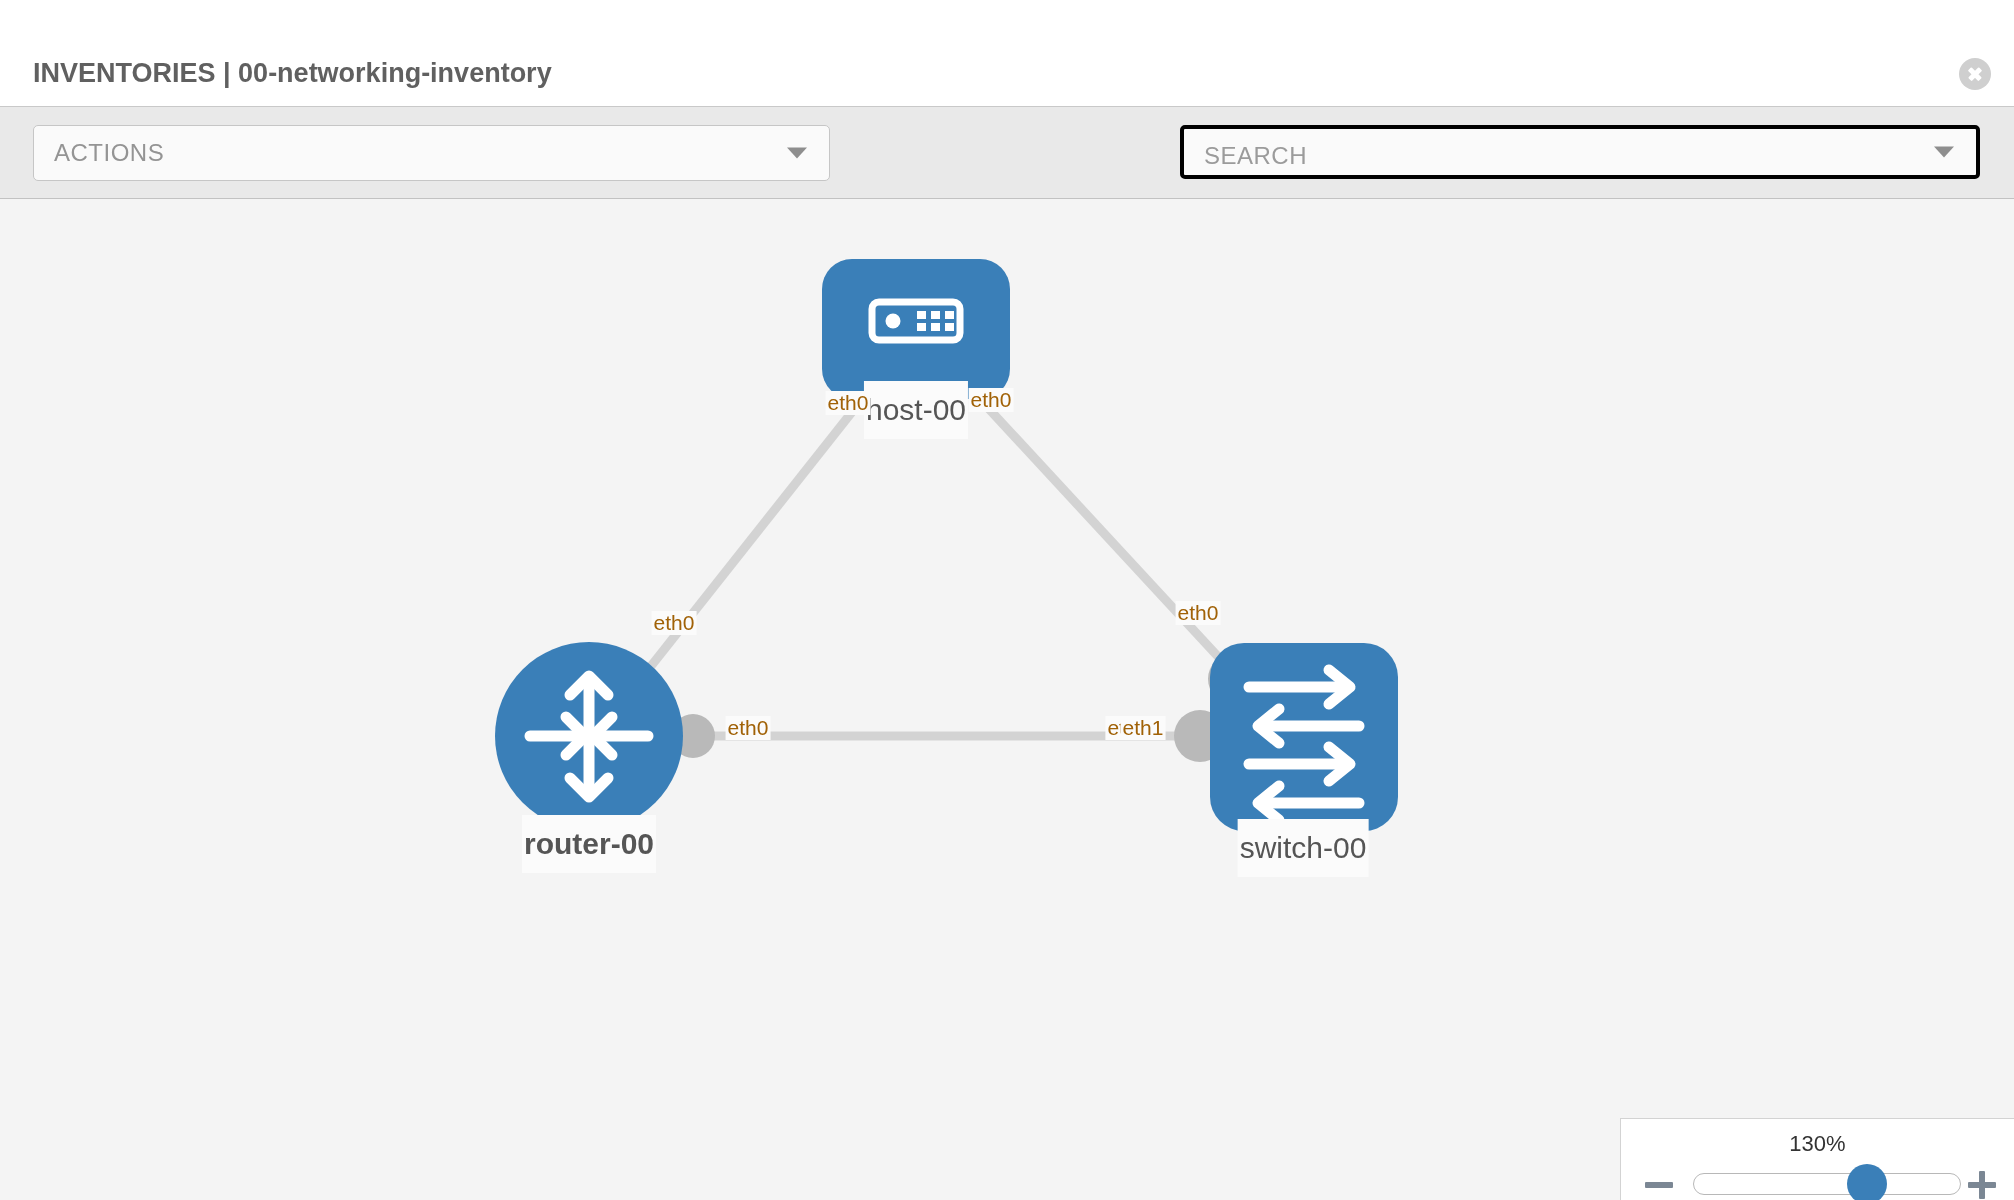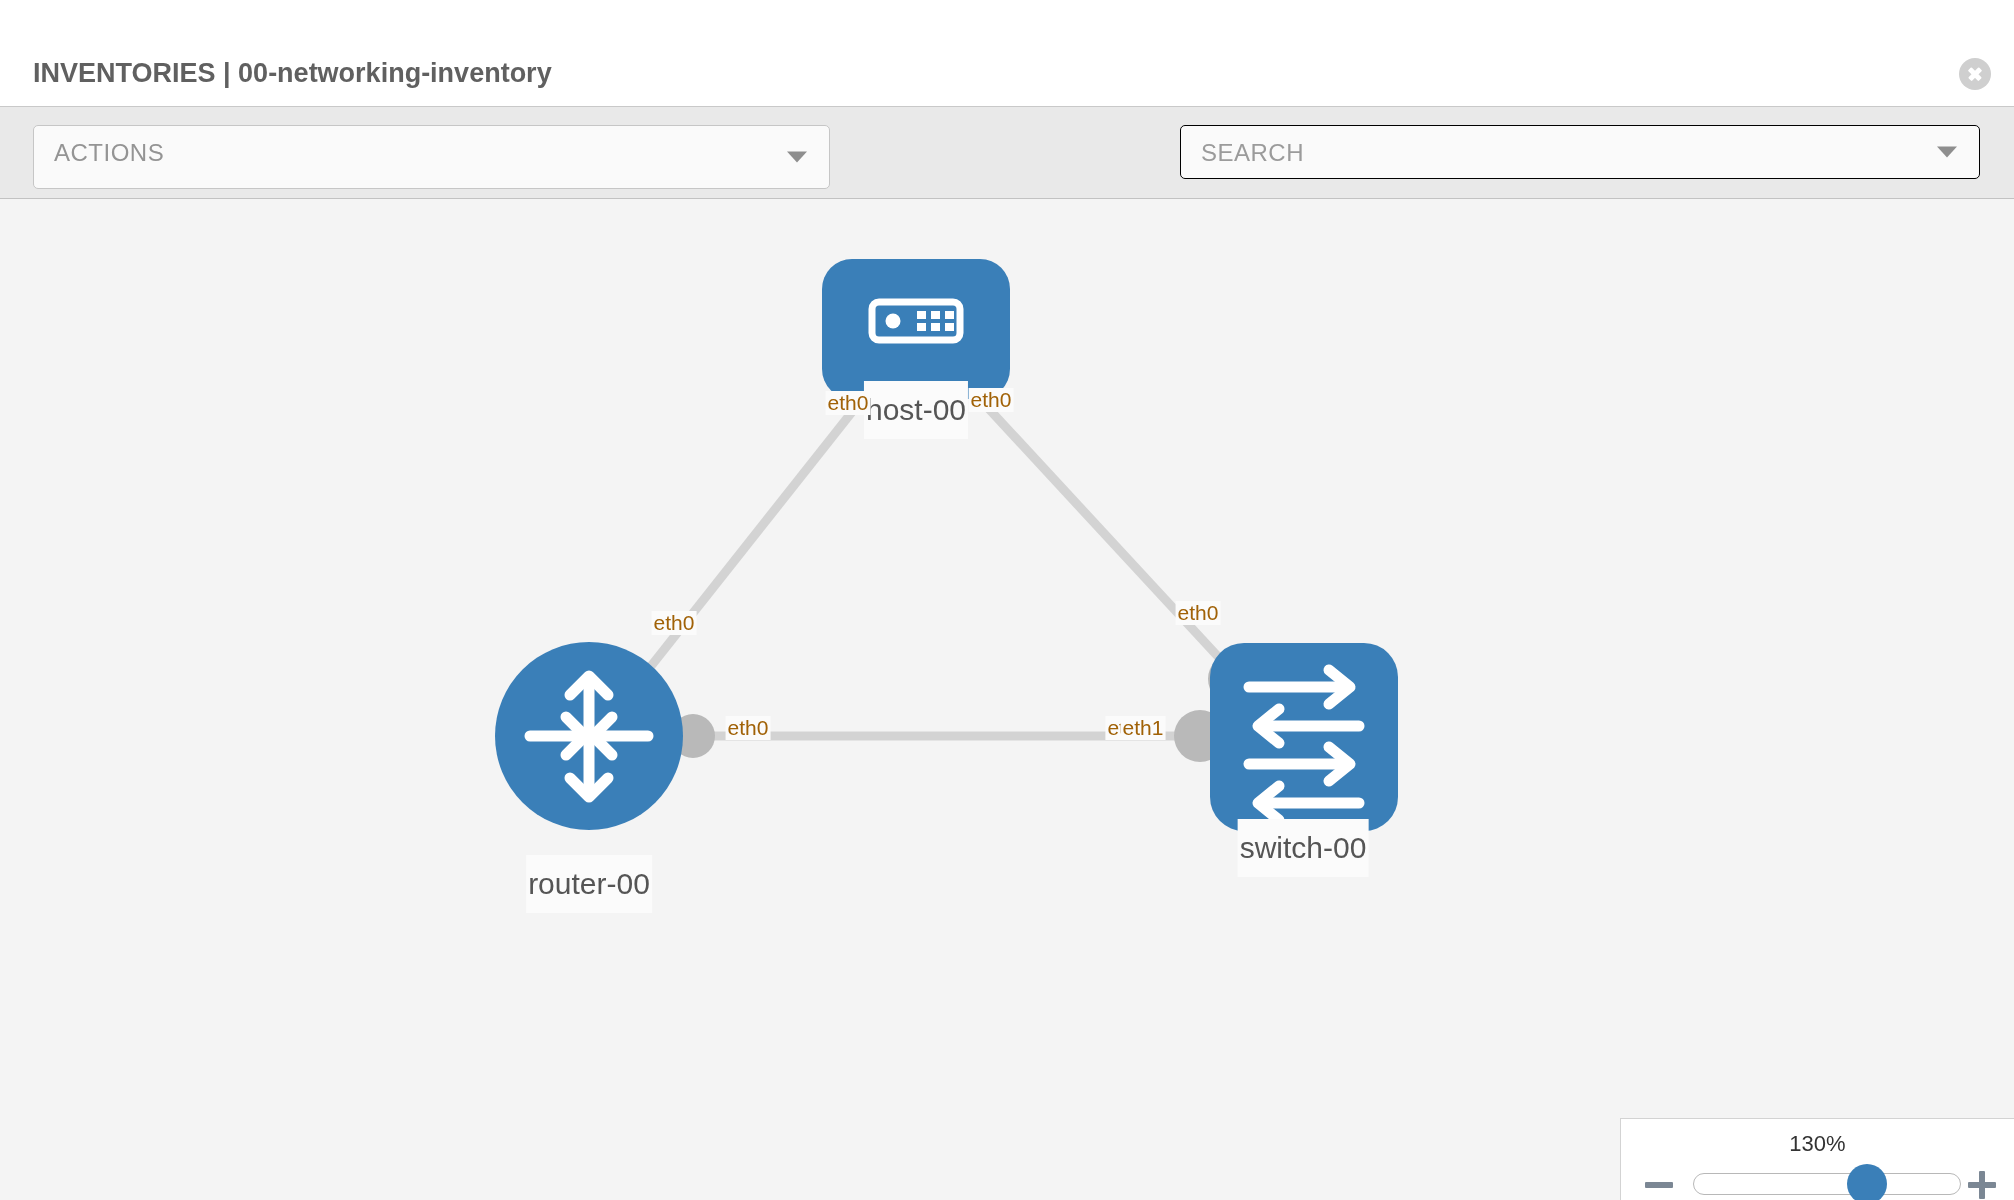--- a/index.html
+++ b/index.html
@@ -73,21 +73,21 @@
     height: 92px;
     background: #e9e9e9;
     border-bottom: 1px solid #c2c2c2;
     box-sizing: border-box;
   }
   .actions-select {
     position: absolute;
     left: 33px;
     top: 18px;
     width: 797px;
-    height: 64px;
+    height: 56px;
     background: #fafafa;
     border: 1px solid #c6c6c6;
     border-radius: 5px;
     box-sizing: border-box;
     cursor: pointer;
   }
   .actions-select .label {
     position: absolute;
     left: 20px;
     top: 13px;
@@ -116,21 +116,21 @@
   .tool-icon.wrench { left: 1040px; }
   .tool-icon.key    { left: 1108px; }
 
   .search-box {
     position: absolute;
     left: 1180px;
     top: 18px;
     width: 800px;
     height: 54px;
     background: #fafafa;
-    border: 1px solid #000000;
+    border: 4px solid #000000;
     border-radius: 5px;
     box-sizing: border-box;
     cursor: text;
   }
   .search-box input {
     position: absolute;
     left: 18px;
     top: 0;
     width: 720px;
     height: 52px;
@@ -352,21 +352,21 @@
           <line x1="1249" y1="565" x2="1345" y2="565"></line>
           <polyline points="1329,548 1350,565 1329,582"></polyline>
 
           <line x1="1359" y1="604" x2="1263" y2="604"></line>
           <polyline points="1279,587 1258,604 1279,621"></polyline>
         </g>
       </g>
     </svg>
 
     <div class="node-label" style="left:916px; top:182px;">host-00</div>
-    <div class="node-label" style="left:589px; top:656px;">router-00</div>
+    <div class="node-label" style="left:589px; top:616px;font-weight:bold;">router-00</div>
     <div class="node-label" style="left:1303px; top:620px;">switch-00</div>
 
     <div class="port-label" style="left:848px; top:192px;">eth0</div>
     <div class="port-label" style="left:991px; top:189px;">eth0</div>
     <div class="port-label" style="left:674px; top:412px;">eth0</div>
     <div class="port-label" style="left:1198px; top:402px;">eth0</div>
     <div class="port-label" style="left:748px; top:517px;">eth0</div>
     <div class="port-label" style="left:1122px; top:517px;">eth</div>
     <div class="port-label" style="left:1143px; top:517px;">eth1</div>
   </div>

